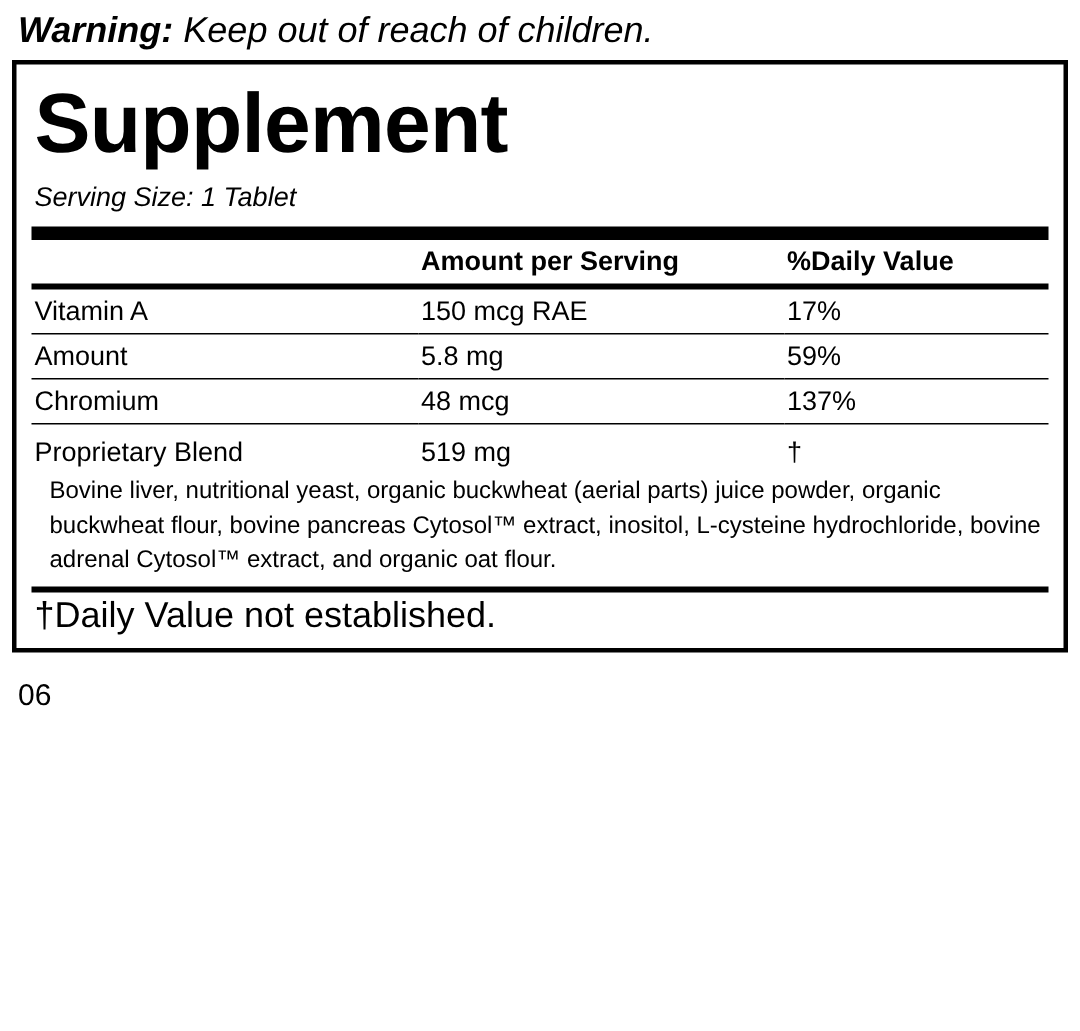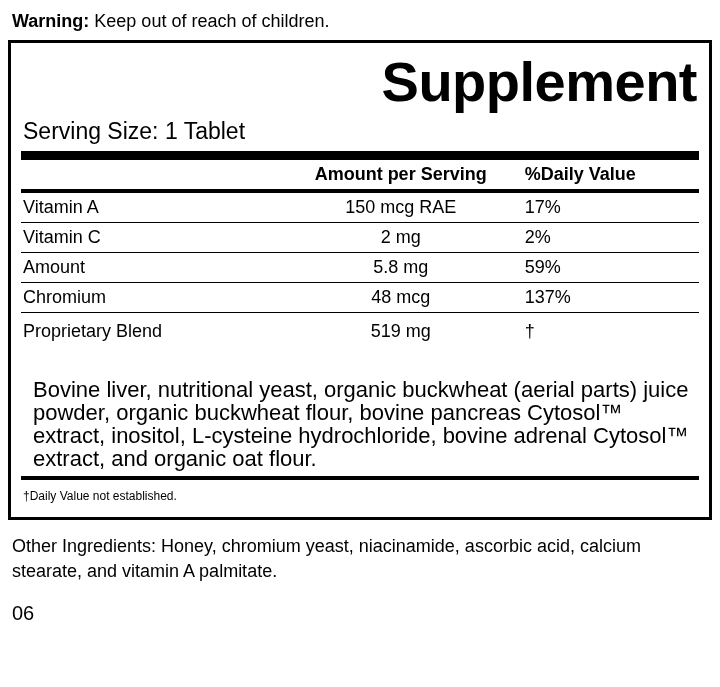--- a/index.html
+++ b/index.html
@@ -17,47 +17,49 @@
   .page {
     position: relative;
     width: 720px;
     height: 687px;
     box-sizing: border-box;
     padding: 0 8px;
   }
 
   
   .warning {
-    font-size: 18px;
+    font-size: 24px;
     line-height: 22px;
     padding: 10px 4px 8px 4px;
+    font-style: italic;
   }
   .warning .w-bold { font-weight: bold; }
 
   
   .panel {
     border: 3px solid #000;
     box-sizing: border-box;
     padding: 6px 10px 8px 10px;
   }
 
   .sf-title {
     font-size: 56px;
     font-weight: bold;
     letter-spacing: -0.5px;
     line-height: 62px;
     display: flex;
-    justify-content: flex-end;
+    justify-content: flex-start;
     padding: 2px 2px 4px 2px;
   }
 
   .serving-info {
-    font-size: 23px;
+    font-size: 18px;
     line-height: 24px;
     padding: 2px 2px 4px 2px;
+    font-style: italic;
   }
 
   .rule-thick {
     height: 9px;
     background: #000;
     margin: 4px 0 0 0;
   }
   .rule-med {
     height: 4px;
     background: #000;
@@ -67,46 +69,45 @@
   table.sf {
     width: 100%;
     border-collapse: collapse;
     font-size: 18px;
   }
   table.sf td {
     padding: 4px 2px 4px 2px;
     vertical-align: baseline;
   }
   .col-name { text-align: left; width: 38%; }
-  .col-amt  { text-align: center; width: 36%; }
+  .col-amt  { text-align: left; width: 36%; }
   .col-dv   { text-align: left; width: 26%; }
 
   .hdr td {
     font-weight: bold;
     padding: 5px 2px 6px 2px;
   }
   .hdr .col-name { }
 
   .row-line td {
     border-bottom: 1px solid #000;
   }
   .row-noline td {
     border-bottom: none;
   }
 
   .blend-desc {
-    font-size: 22px;
+    font-size: 16px;
     line-height: 23px;
     padding: 0 2px 6px 12px;
     text-align: left;
-    margin-top: 32px;
   }
 
   .footnote {
-    font-size: 12px;
+    font-size: 24px;
     line-height: 22px;
     padding: 5px 2px 2px 2px;
   }
 
   .other-ing {
     font-size: 18px;
     line-height: 25px;
     padding: 14px 4px 0 4px;
   }
 
@@ -147,25 +148,20 @@
     <div class="rule-med"></div>
 
     <table class="sf">
       <tbody>
           <tr class="row-line">
         <td class="col-name">Vitamin A</td>
         <td class="col-amt">150 mcg RAE</td>
         <td class="col-dv">17%</td>
       </tr>
       <tr class="row-line">
-        <td class="col-name">Vitamin C</td>
-        <td class="col-amt">2 mg</td>
-        <td class="col-dv">2%</td>
-      </tr>
-      <tr class="row-line">
         <td class="col-name">Amount</td>
         <td class="col-amt">5.8 mg</td>
         <td class="col-dv">59%</td>
       </tr>
       <tr class="row-line">
         <td class="col-name">Chromium</td>
         <td class="col-amt">48 mcg</td>
         <td class="col-dv">137%</td>
       </tr>
       <tr class="row-noline">
@@ -177,17 +173,16 @@
       </table>
 
     <div class="blend-desc">Bovine liver, nutritional yeast, organic buckwheat (aerial parts) juice powder, organic buckwheat flour, bovine pancreas Cytosol™ extract, inositol, L-cysteine hydrochloride, bovine adrenal Cytosol™ extract, and organic oat flour.</div>
 
     <div class="rule-med"></div>
 
     <div class="footnote">†Daily Value not established.</div>
 
   </div>
 
-  <div class="other-ing">Other Ingredients: Honey, chromium yeast, niacinamide, ascorbic acid, calcium stearate, and vitamin A palmitate.</div>
 
   <div class="code">06</div>
 
 </div>
 
 </body></html>

